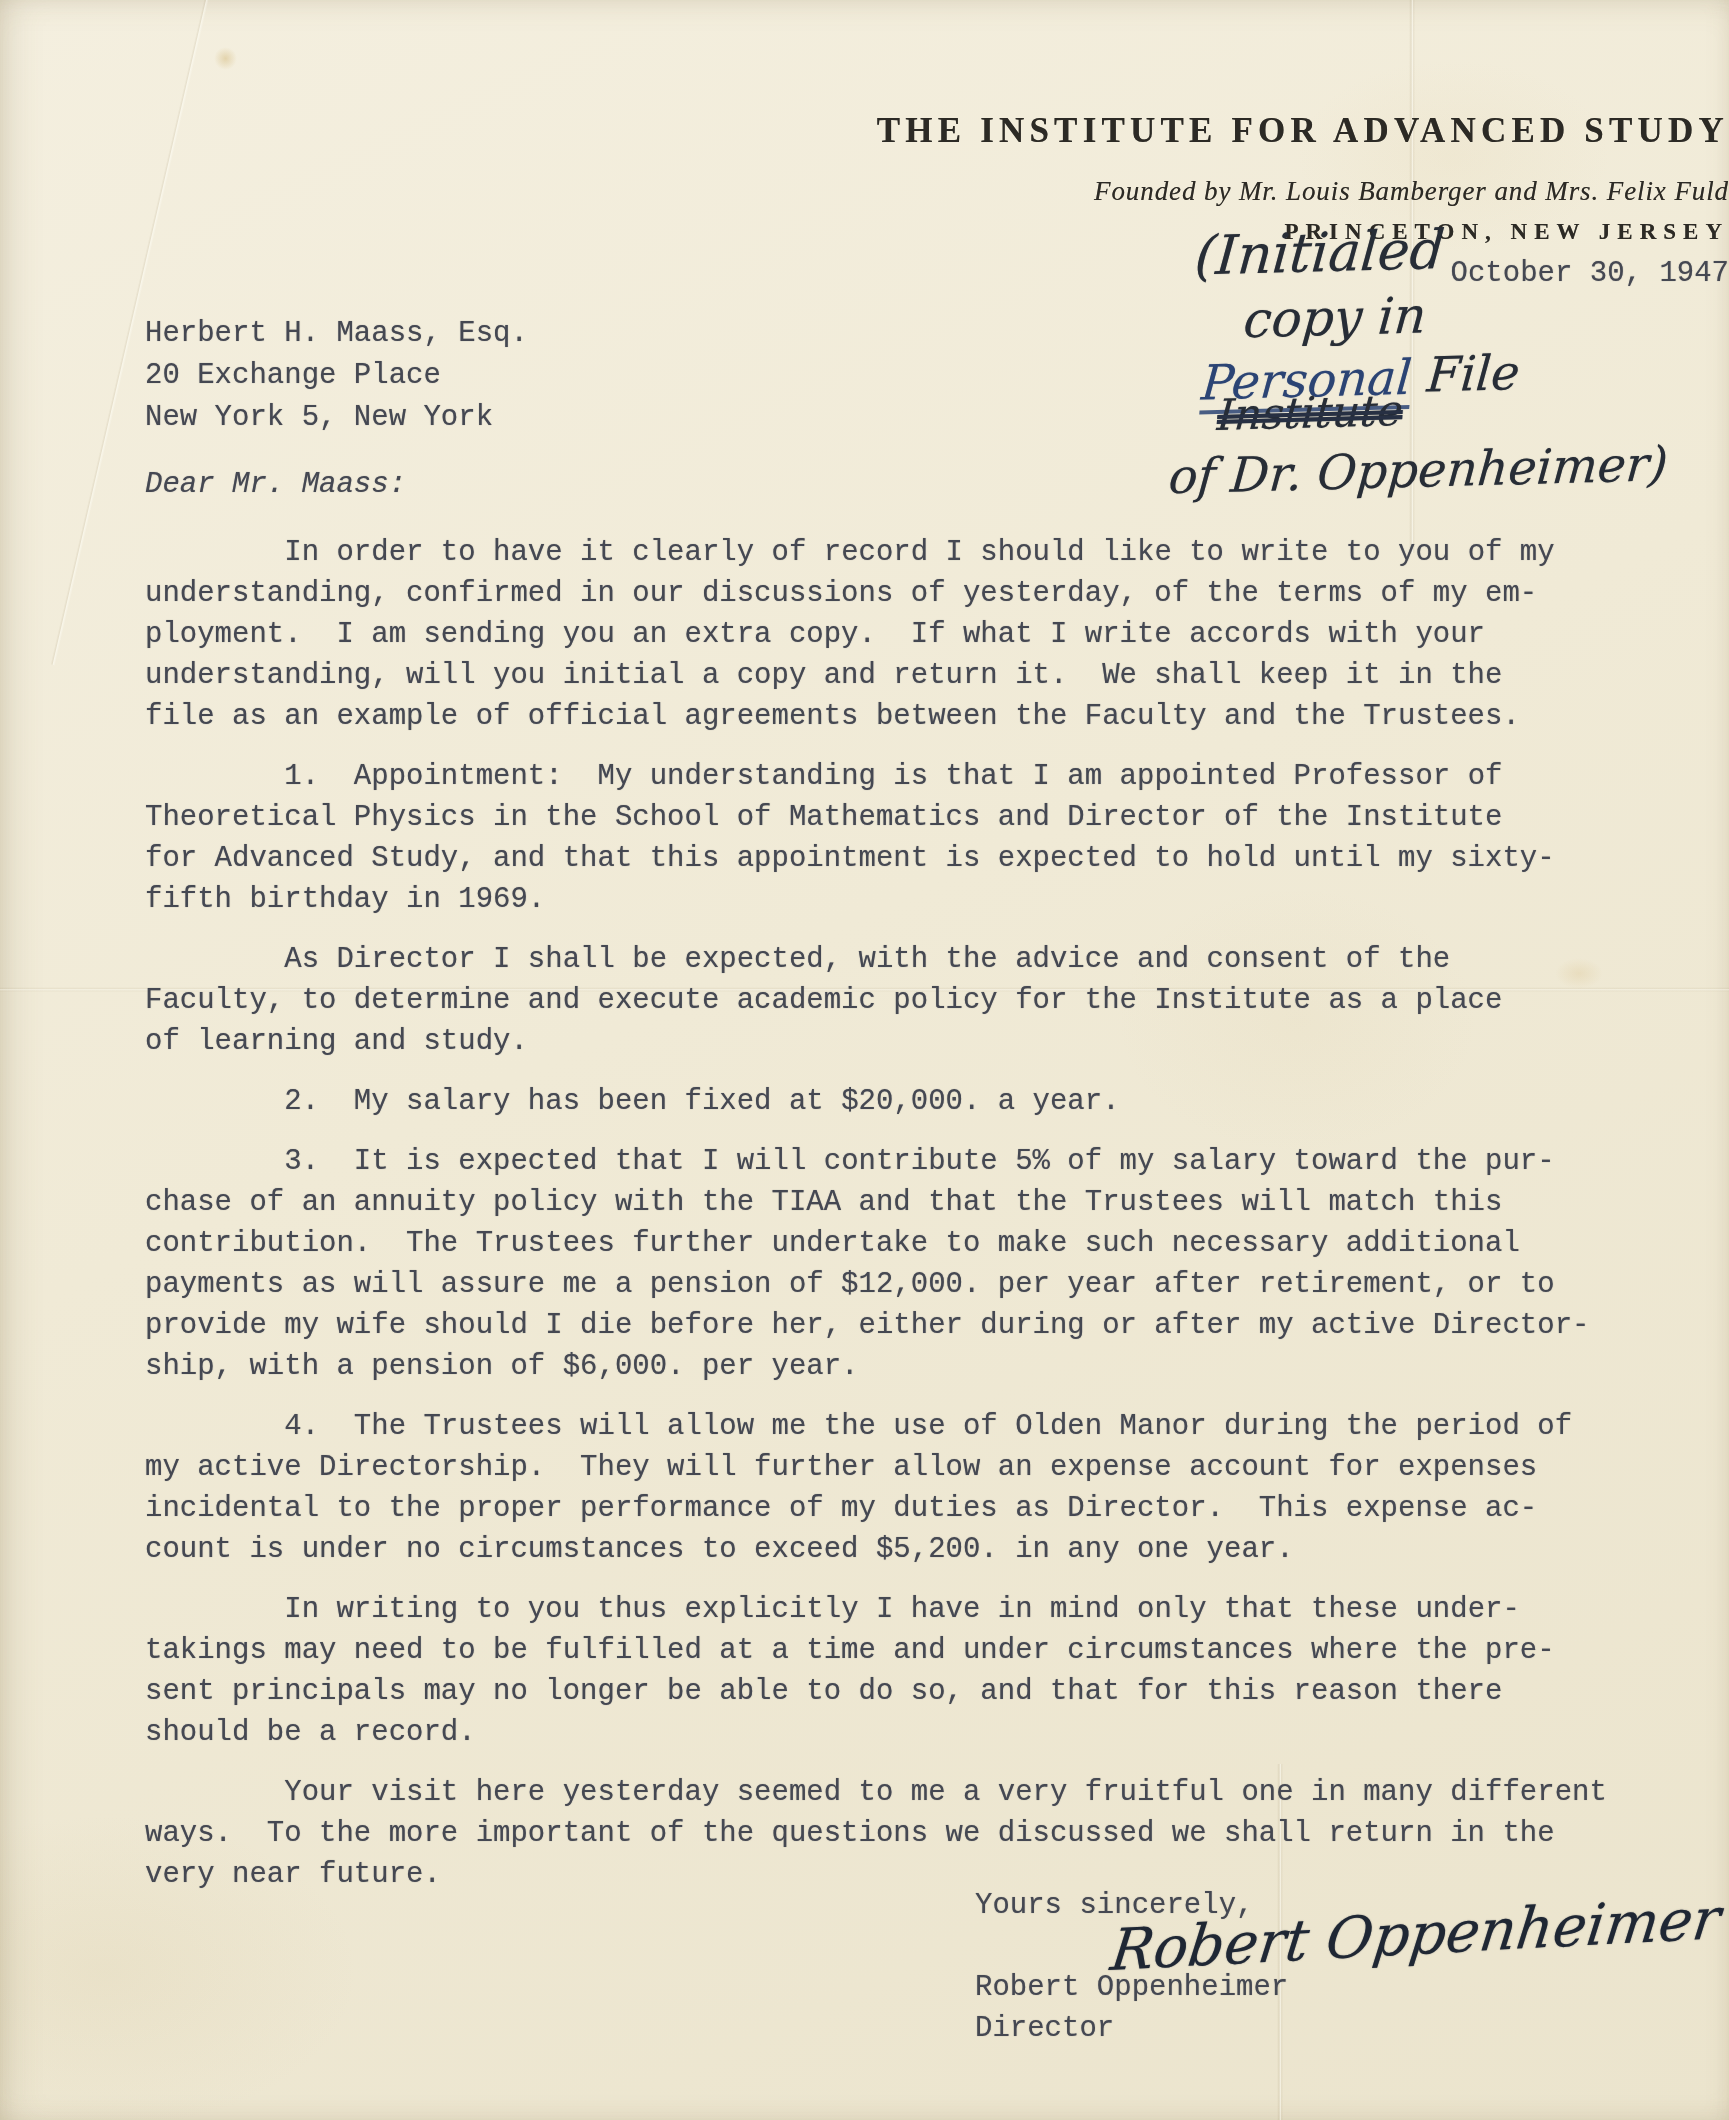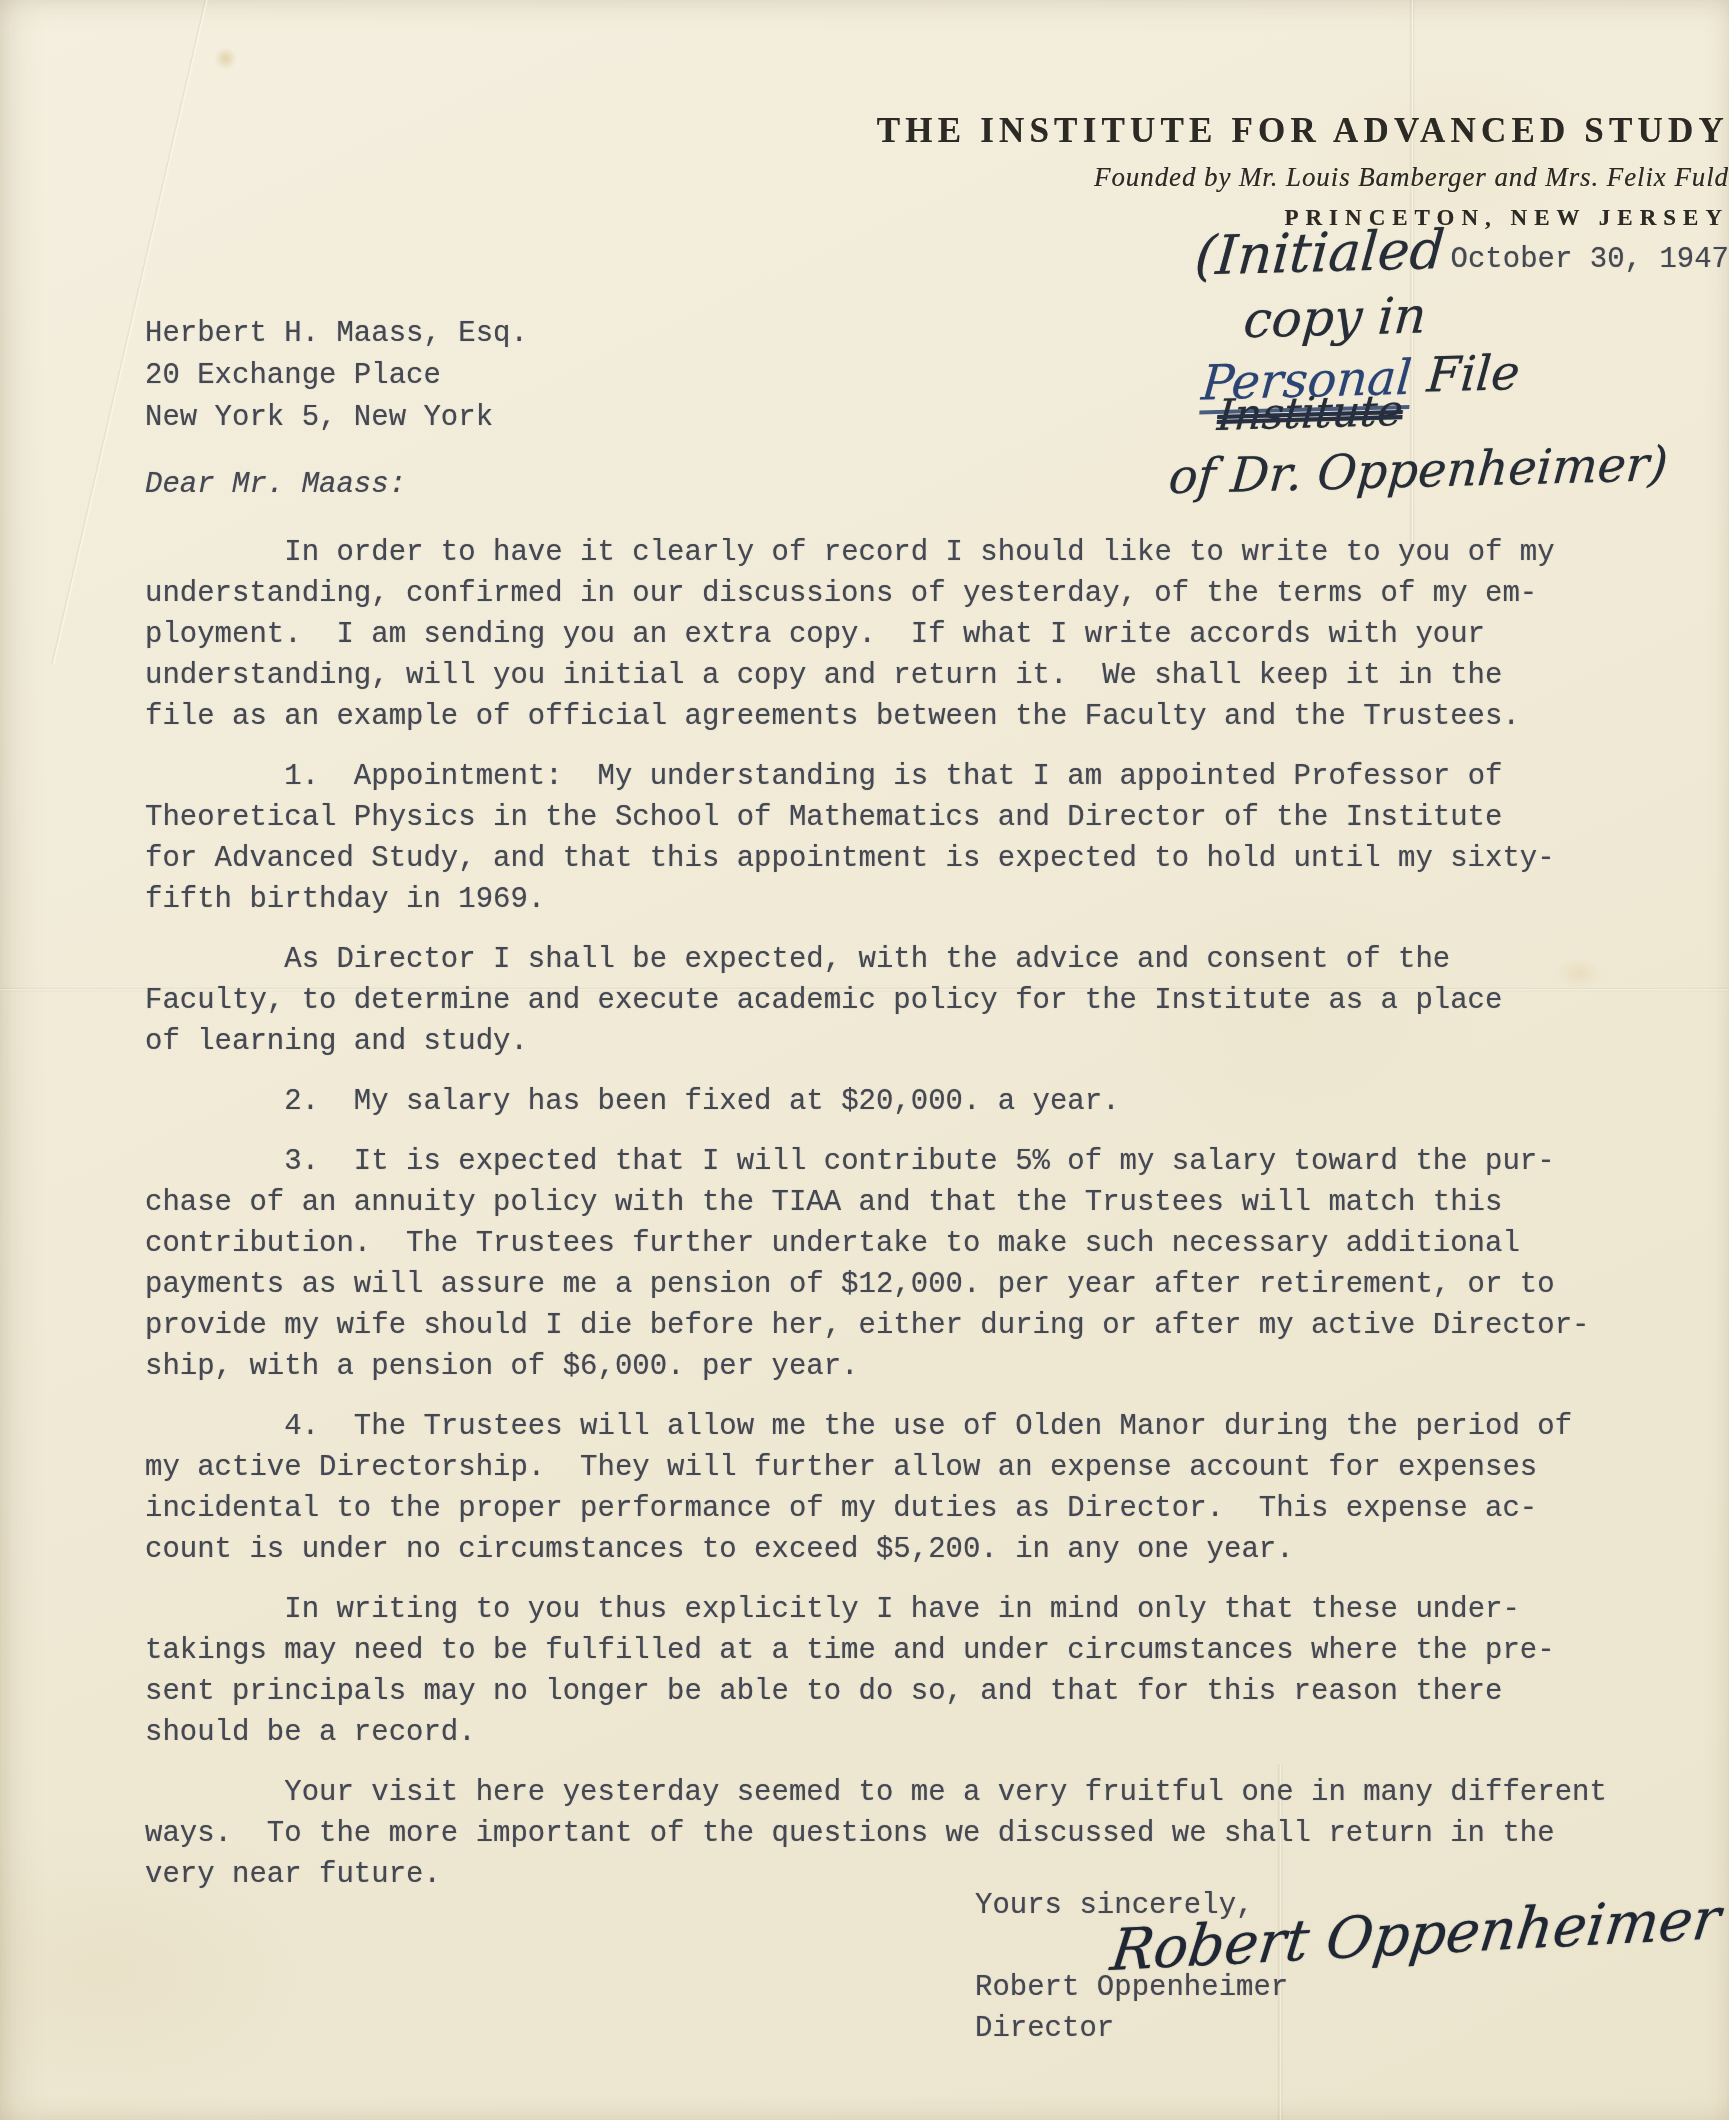--- a/index.html
+++ b/index.html
@@ -46,21 +46,21 @@
   .typed {
     font-family:"Liberation Mono","DejaVu Sans Mono",monospace;
     font-size:29px; color:#454852;
     text-shadow:0 0 1px rgba(70,72,84,0.55);
   }
   .printed { font-family:"Liberation Serif","DejaVu Serif",serif; color:#2c2a25;
              text-shadow:0 0 0.4px rgba(45,42,37,0.55); }
 
   .letterhead { position:absolute; top:111px; left:0; width:100%; text-align:right; }
   .lh-title   { font-size:35px; font-weight:600; letter-spacing:5.2px; }
-  .lh-founded { font-style:italic; font-size:27px; letter-spacing:0.9px; margin-top:11px; }
+  .lh-founded { font-style:italic; font-size:27px; letter-spacing:0.9px; margin-top:25px; }
   .lh-location{ font-size:23px; font-weight:700; letter-spacing:7px; margin-top:12px; }
   .lh-date    { margin-top:12px; }
 
   .recipient  { position:absolute; left:145px; top:313px; line-height:42px; }
   .salutation { position:absolute; left:145px; top:468px;font-style:italic; }
 
   .body-text  { position:absolute; left:145px; top:532px; width:1556px; }
   .para       { white-space:pre-wrap; line-height:41px; margin:0 0 19px 0; }
 
   .closing    { position:absolute; left:975px; top:1885px; line-height:41px; }

